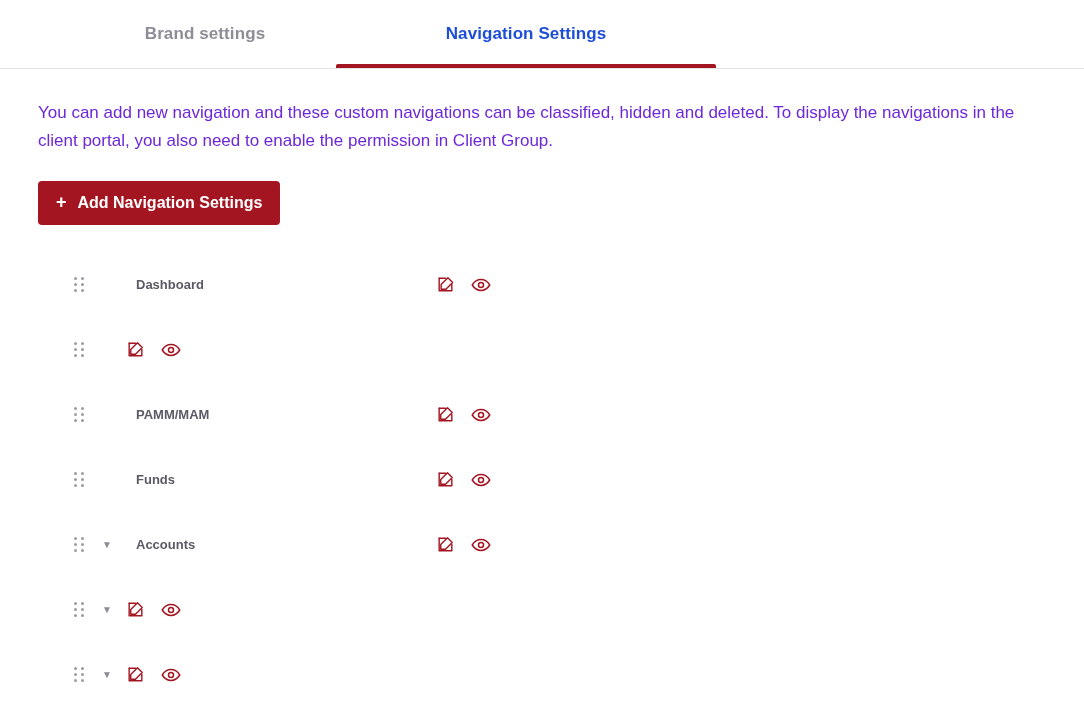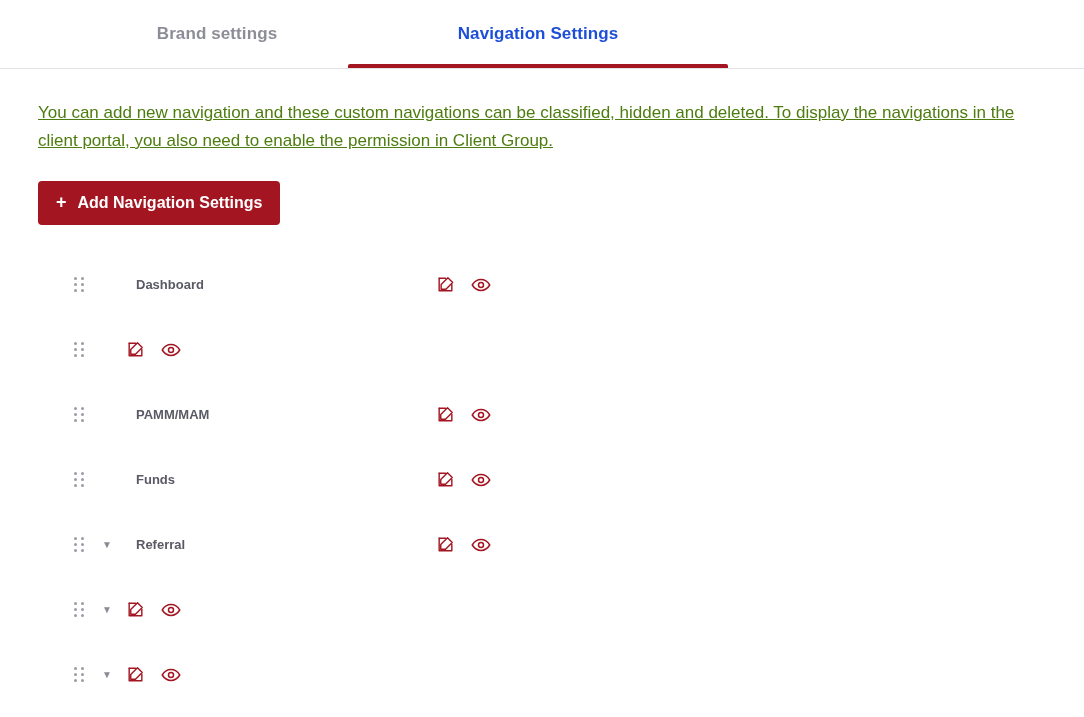--- a/index.html
+++ b/index.html
@@ -14,21 +14,21 @@
     overflow: hidden;
   }
 
   
   .tabbar {
     position: relative;
     height: 69px;
     border-bottom: 1px solid #e4e4e8;
     display: flex;
     align-items: center;
-    padding-left: 12px;
+    padding-left: 0;
   }
   .tab {
     height: 68px;
     display: flex;
     align-items: center;
     justify-content: center;
     font-size: 17px;
     font-weight: bold;
     letter-spacing: 0.1px;
     cursor: pointer;
@@ -59,24 +59,23 @@
     border-radius: 2px 2px 0 0;
   }
 
   
   .content {
     padding: 30px 38px 0 38px;
   }
   .intro {
     font-size: 17px;
     line-height: 28px;
-    color: #4d7c0f;
+    color: #6d28d9;
     max-width: 1012px;
     margin: 0 0 26px 0;
-    text-decoration: underline;
   }
   .add-btn {
     display: inline-flex;
     align-items: center;
     gap: 11px;
     background: #a31621;
     color: #ffffff;
     border: none;
     border-radius: 4px;
     height: 44px;
@@ -302,21 +301,21 @@
         <span class="dots">
             <i></i>
             <i></i>
             <i></i>
             <i></i>
             <i></i>
             <i></i>
           </span>
       </span>
       <span class="caret">▼</span>
-      <span class="row-label">Referral</span>
+      <span class="row-label">Accounts</span>
       <span class="row-actions">
         <span class="icon-btn">
           <svg width="19" height="19" viewBox="0 0 24 24" fill="none" stroke="currentColor" stroke-width="1.8" stroke-linecap="round" stroke-linejoin="round">
               <path d="M4 4h8"></path>
               <path d="M4 4v16h16v-8"></path>
               <path d="M14.5 3.5l6 6L12 18H6v-6z"></path>
             </svg>
         </span>
         <span class="icon-btn">
           <svg width="20" height="20" viewBox="0 0 24 24" fill="none" stroke="currentColor" stroke-width="1.8" stroke-linecap="round" stroke-linejoin="round">

